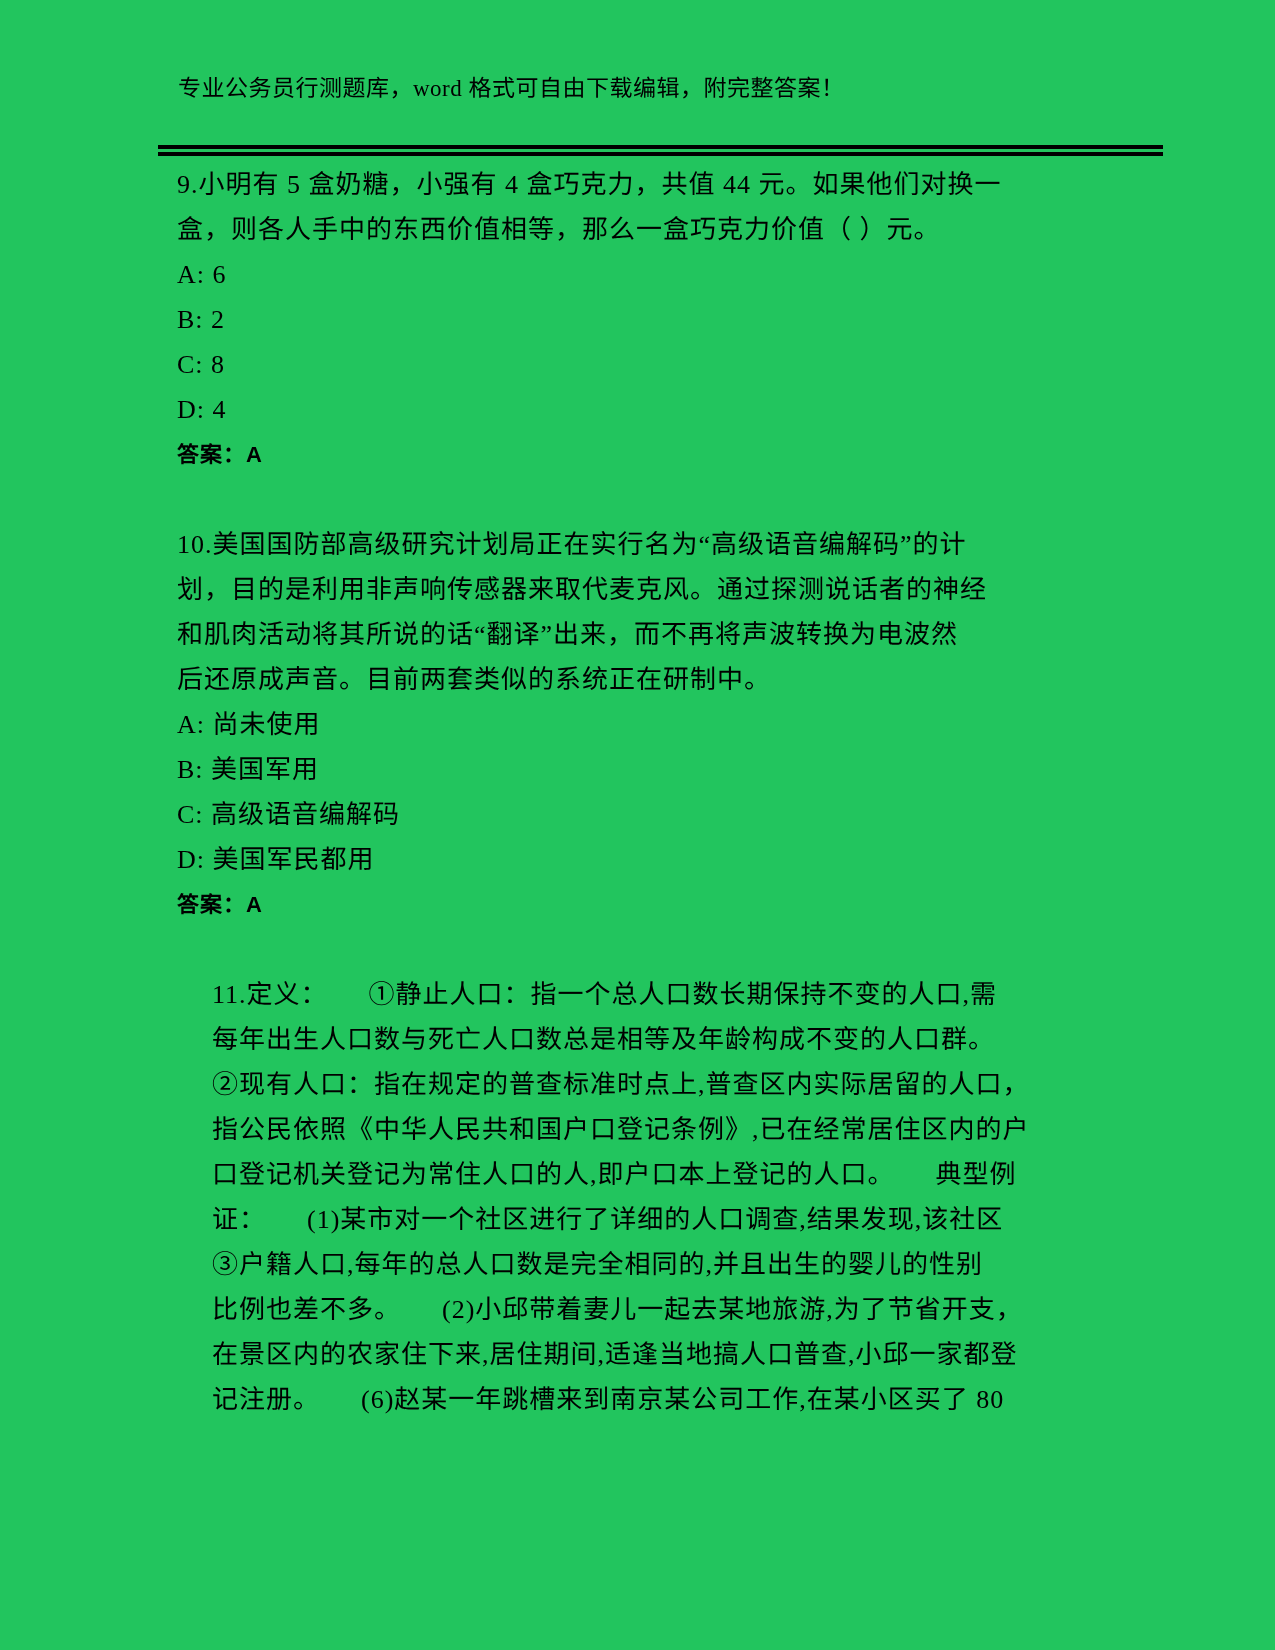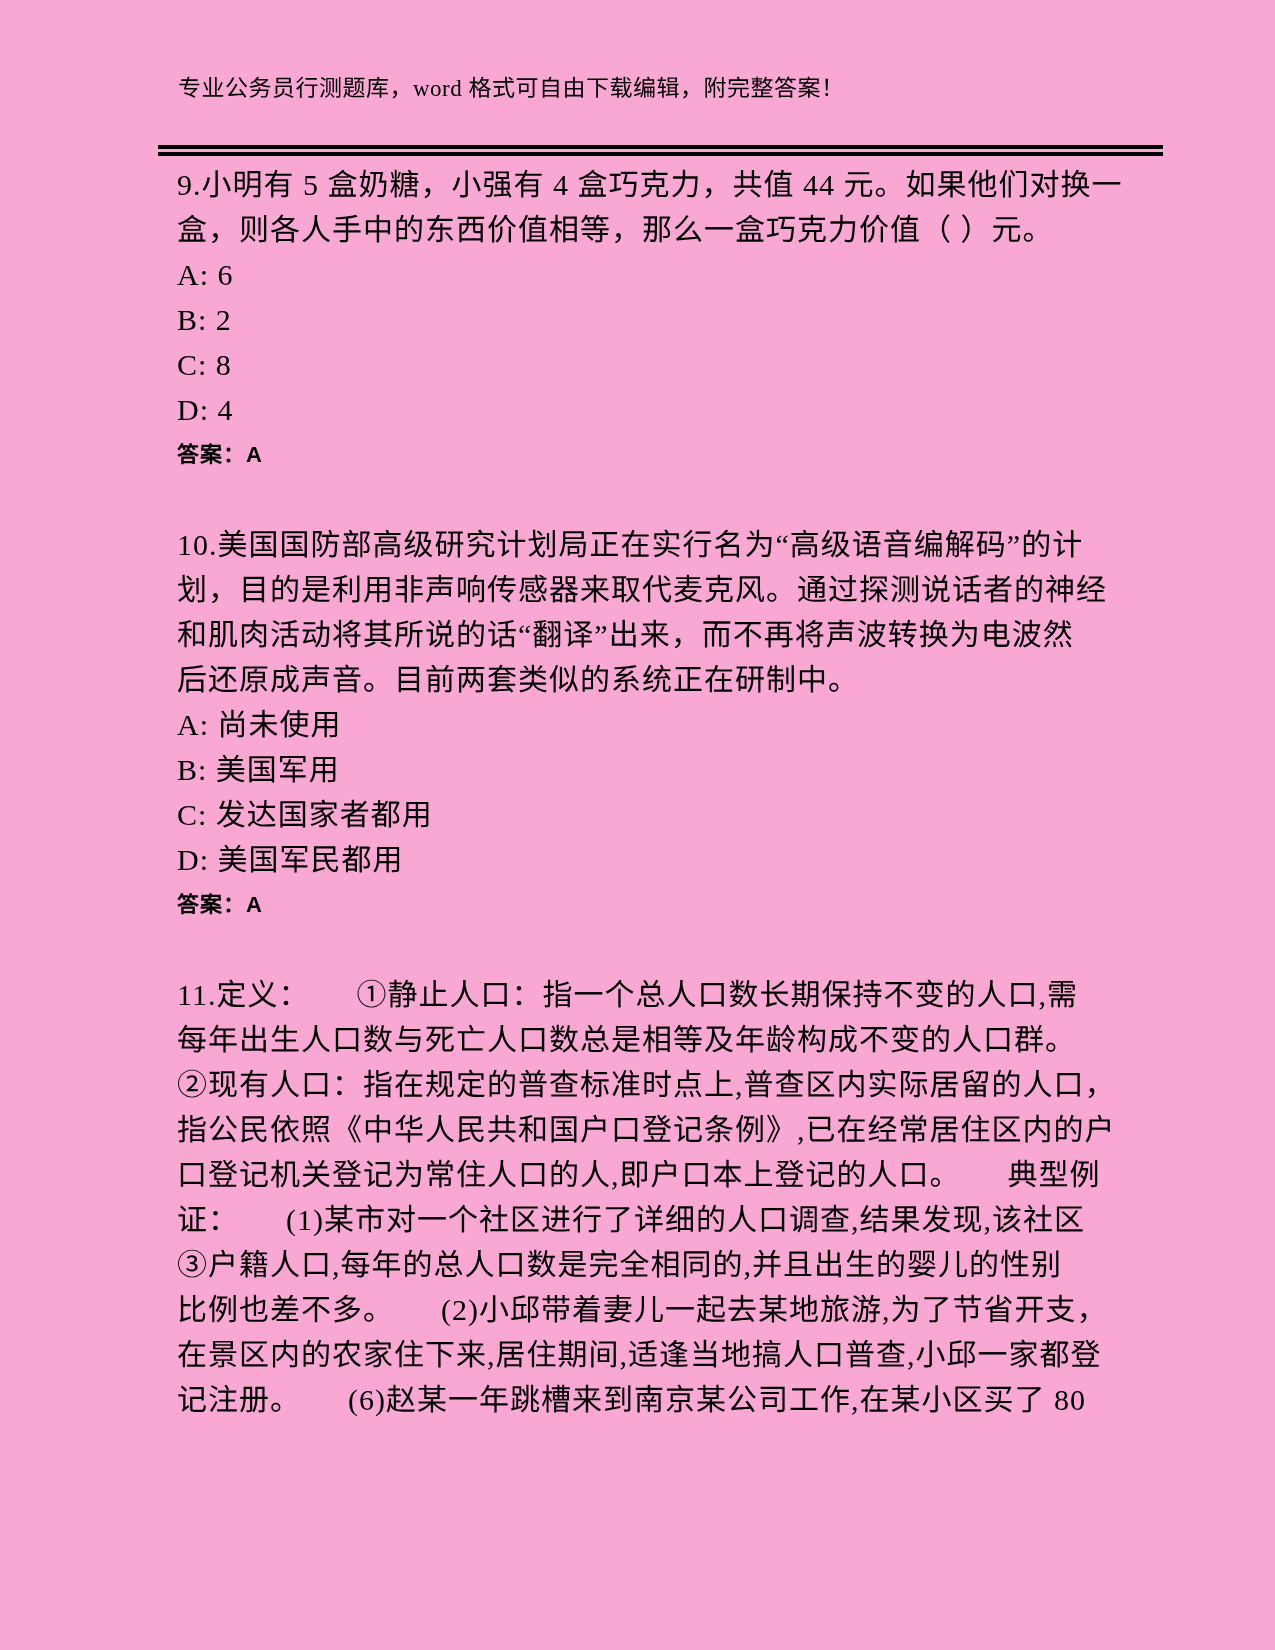--- a/index.html
+++ b/index.html
@@ -4,21 +4,21 @@
 <style>
   html, body {
     margin: 0;
     padding: 0;
     background: #ffffff;
   }
   .page {
     position: relative;
     width: 1275px;
     height: 1650px;
-    background: #f9a8d4;
+    background: #22c55e;
     color: #000000;
     font-family: "Liberation Serif", "DejaVu Serif", serif;
     overflow: hidden;
   }
   .doc-header {
     position: absolute;
     left: 178px;
     top: 74px;
     font-size: 23px;
     line-height: 30px;
@@ -39,23 +39,24 @@
     position: absolute;
     left: 177px;
     top: 162px;
     width: 935px;
   }
   .question {
     margin: 0 0 45px 0;
   }
   .question:last-child {
     margin-bottom: 0;
+    margin-left: 35px;
   }
   .qline {
-    font-size: 30px;
+    font-size: 26px;
     height: 45px;
     line-height: 45px;
     letter-spacing: 1px;
     white-space: pre;
   }
   .answer {
     font-family: "Liberation Sans", "DejaVu Sans", sans-serif;
     font-weight: 700;
     font-size: 22px;
   }
@@ -80,21 +81,21 @@
       <div class="qline answer">答案：A</div>
     </div>
 
     <div class="question">
       <div class="qline">10.美国国防部高级研究计划局正在实行名为“高级语音编解码”的计</div>
       <div class="qline">划，目的是利用非声响传感器来取代麦克风。通过探测说话者的神经</div>
       <div class="qline">和肌肉活动将其所说的话“翻译”出来，而不再将声波转换为电波然</div>
       <div class="qline">后还原成声音。目前两套类似的系统正在研制中。</div>
       <div class="qline">A: 尚未使用</div>
       <div class="qline">B: 美国军用</div>
-      <div class="qline">C: 发达国家者都用</div>
+      <div class="qline">C: 高级语音编解码</div>
       <div class="qline">D: 美国军民都用</div>
       <div class="qline answer">答案：A</div>
     </div>
 
     <div class="question">
       <div class="qline">11.定义：　　①静止人口：指一个总人口数长期保持不变的人口,需</div>
       <div class="qline">每年出生人口数与死亡人口数总是相等及年龄构成不变的人口群。</div>
       <div class="qline">②现有人口：指在规定的普查标准时点上,普查区内实际居留的人口，</div>
       <div class="qline">指公民依照《中华人民共和国户口登记条例》,已在经常居住区内的户</div>
       <div class="qline">口登记机关登记为常住人口的人,即户口本上登记的人口。　　典型例</div>

